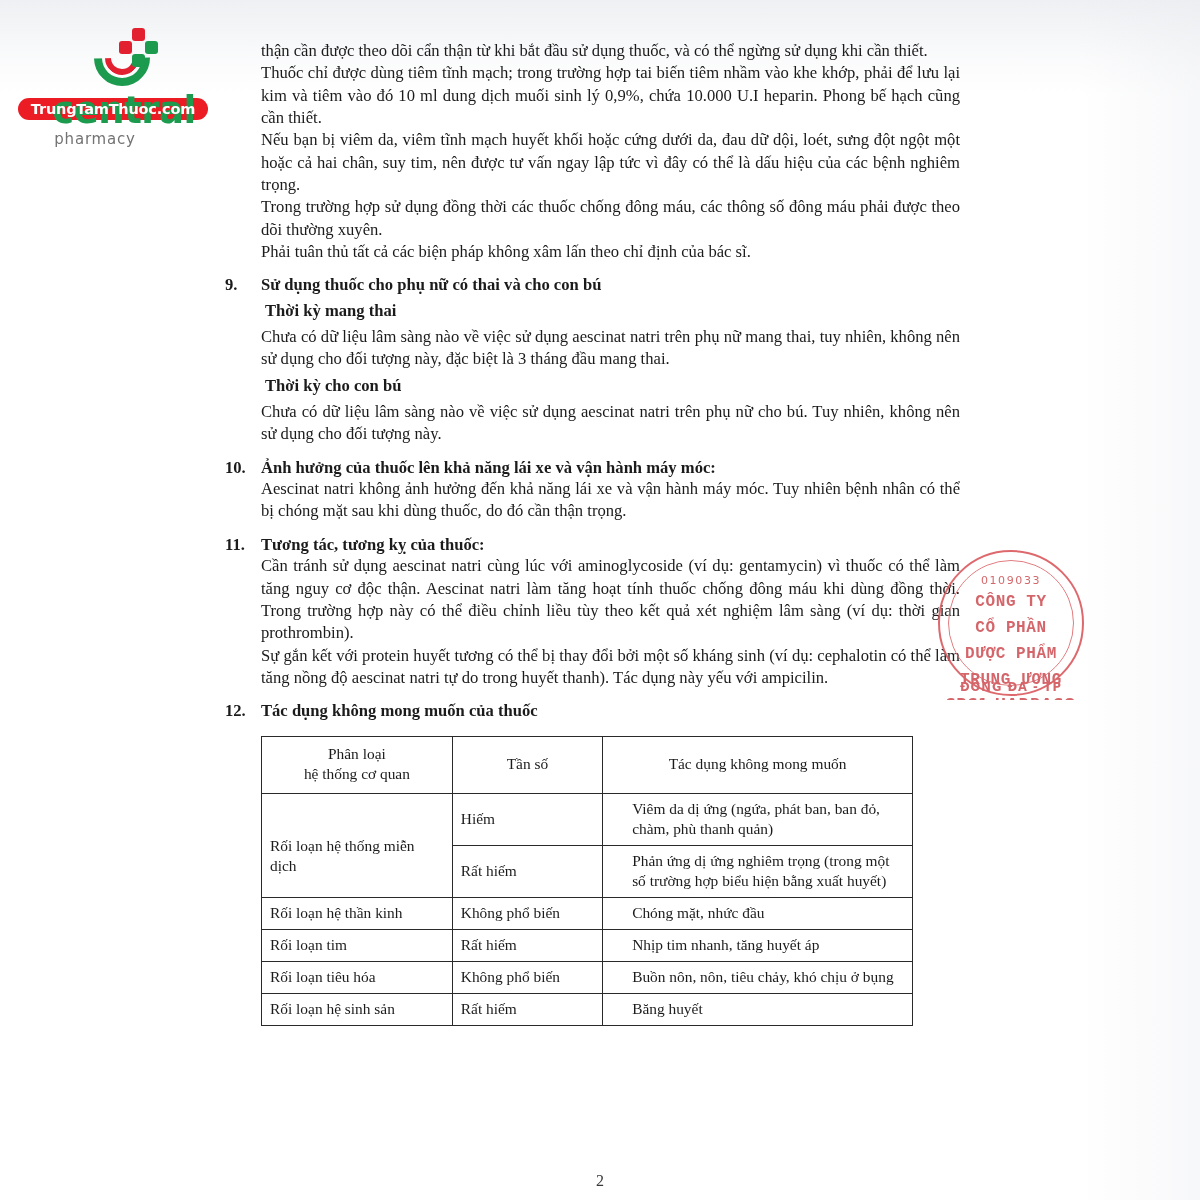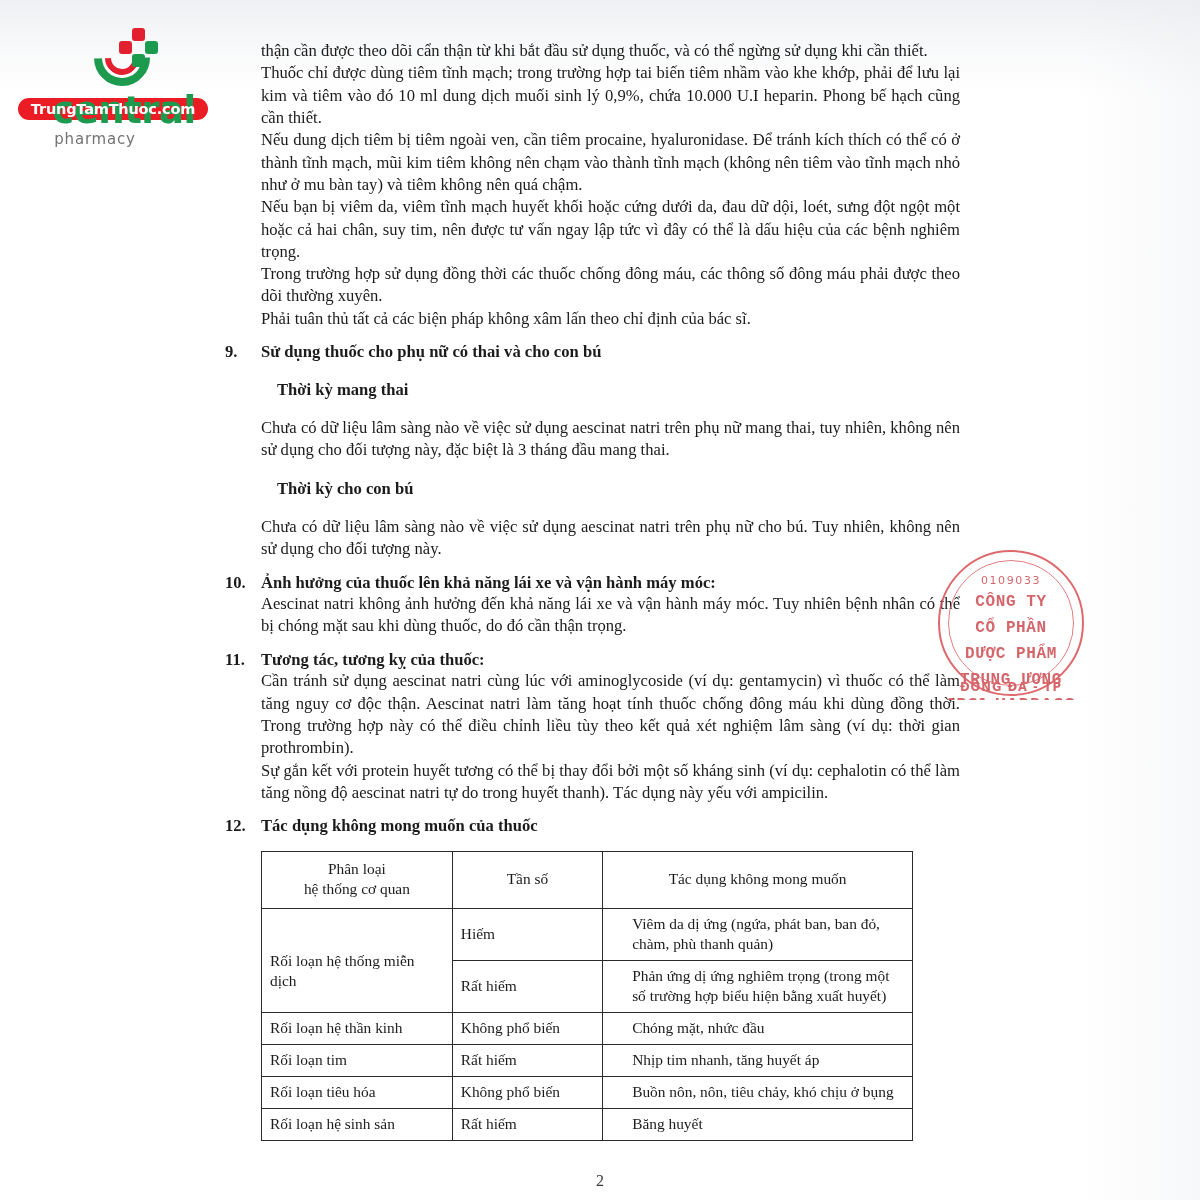--- a/index.html
+++ b/index.html
@@ -145,21 +145,21 @@
     width: 36px;
     flex: 0 0 36px;
     font-weight: 700;
   }
   .section-title { font-weight: 700; }
   .sub-head {
     font-weight: 700;
     font-size: 16.6px;
     line-height: 1.345;
     padding-left: 36px;
-    margin: 16px;
+    margin: 4px;
   }
 
   
   #ae-table {
     margin-top: 14px;
     margin-left: 36px;
     width: 652px;
     border-collapse: collapse;
     font-size: 15.4px;
     line-height: 1.3;
@@ -270,21 +270,20 @@
   </div>
   <div id="brand-banner">
     <span>TrungTamThuoc.com</span>
   </div>
 </div>
 
 <div id="doc">
 
   <p class="para">thận cần được theo dõi cẩn thận từ khi bắt đầu sử dụng thuốc, và có thể ngừng sử dụng khi cần thiết.</p>
   <p class="para">Thuốc chỉ được dùng tiêm tĩnh mạch; trong trường hợp tai biến tiêm nhầm vào khe khớp, phải để lưu lại kim và tiêm vào đó 10 ml dung dịch muối sinh lý 0,9%, chứa 10.000 U.I heparin. Phong bế hạch cũng cần thiết.</p>
-  <p class="para">Nếu dung dịch tiêm bị tiêm ngoài ven, cần tiêm procaine, hyaluronidase. Để tránh kích thích có thể có ở thành tĩnh mạch, mũi kim tiêm không nên chạm vào thành tĩnh mạch (không nên tiêm vào tĩnh mạch nhỏ như ở mu bàn tay) và tiêm không nên quá chậm.</p>
   <p class="para">Nếu bạn bị viêm da, viêm tĩnh mạch huyết khối hoặc cứng dưới da, đau dữ dội, loét, sưng đột ngột một hoặc cả hai chân, suy tim, nên được tư vấn ngay lập tức vì đây có thể là dấu hiệu của các bệnh nghiêm trọng.</p>
   <p class="para">Trong trường hợp sử dụng đồng thời các thuốc chống đông máu, các thông số đông máu phải được theo dõi thường xuyên.</p>
   <p class="para">Phải tuân thủ tất cả các biện pháp không xâm lấn theo chỉ định của bác sĩ.</p>
 
   <div class="section">
     <div class="section-head">
       <span class="section-num">9.</span>
       <span class="section-title">Sử dụng thuốc cho phụ nữ có thai và cho con bú</span>
     </div>
     <p class="sub-head">Thời kỳ mang thai</p>

